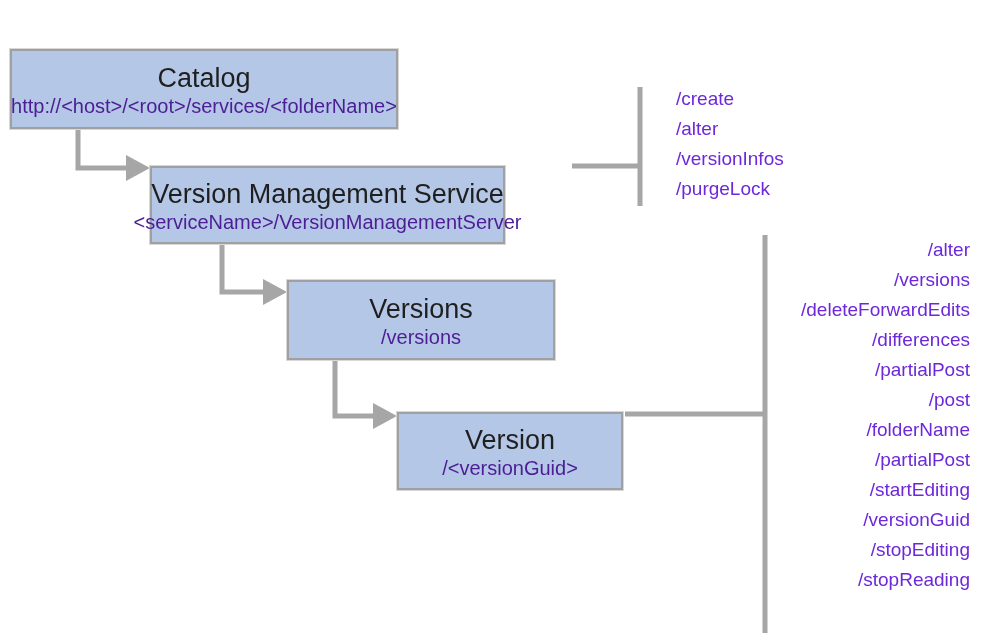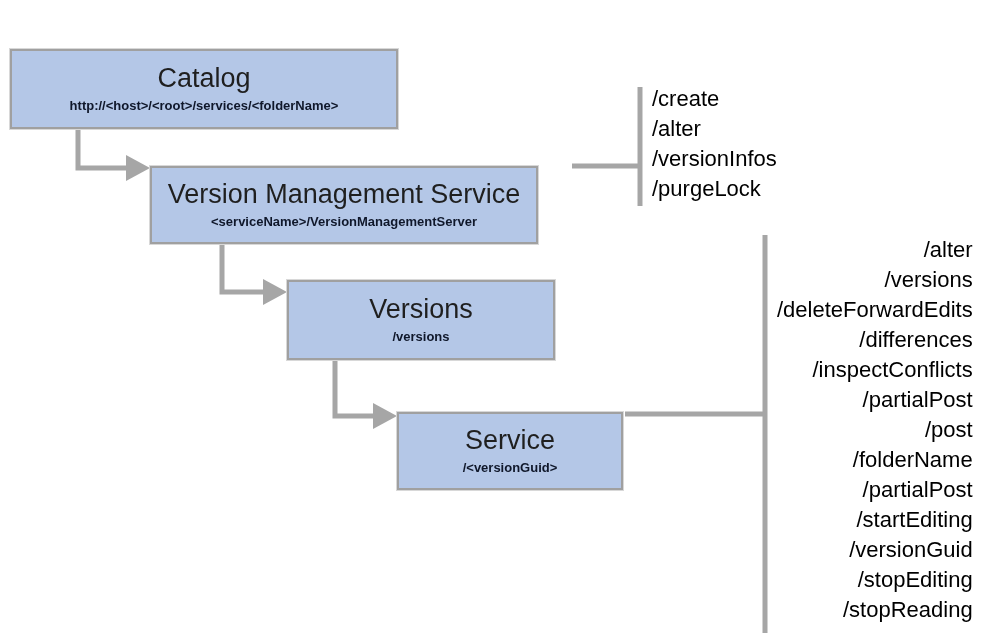--- a/index.html
+++ b/index.html
@@ -37,35 +37,36 @@
     margin-top: 36px;
   }
   .node-title {
     font-size: 27px;
     line-height: 33px;
     color: #1f1f1f;
     font-weight: 400;
     white-space: nowrap;
   }
   .node-subtitle {
-    font-size: 13px;
+    font-size: 20px;
     line-height: 22px;
-    color: #0f172a;
-    font-weight: 700;
+    color: #4c1d95;
+    font-weight: 400;
     white-space: nowrap;
   }
   #node-catalog  { left: 10px;  top: 13px;  width: 388px; height: 80px; }
-  #node-vms      { left: 150px; top: 130px; width: 388px; height: 78px; }
+  #node-vms      { left: 150px; top: 130px; width: 355px; height: 78px; }
   #node-versions { left: 287px; top: 244px; width: 268px; height: 80px; }
   #node-version  { left: 397px; top: 376px; width: 226px; height: 78px; }
 
   .ops {
     position: absolute;
-    color: #000000;
-    font-size: 22px;
+    color: #6d28d9;
+    font-size: 19px;
+    margin-left: 24px;
   }
   .op-item {
     height: 30px;
     line-height: 30px;
     white-space: nowrap;
   }
   #ops-vms     { left: 652px; top: 84px; }
   #ops-version { left: 777px; top: 235px; text-align: right; }
 </style>
 </head>
@@ -110,37 +111,36 @@
     <div class="node-title">Version Management Service</div>
     <div class="node-subtitle">&lt;serviceName&gt;/VersionManagementServer</div>
   </div>
 
   <div class="node" id="node-versions">
     <div class="node-title">Versions</div>
     <div class="node-subtitle">/versions</div>
   </div>
 
   <div class="node" id="node-version">
-    <div class="node-title">Service</div>
+    <div class="node-title">Version</div>
     <div class="node-subtitle">/&lt;versionGuid&gt;</div>
   </div>
 
   <div class="ops" id="ops-vms">
       <div class="op-item">/create</div>
       <div class="op-item">/alter</div>
       <div class="op-item">/versionInfos</div>
       <div class="op-item">/purgeLock</div>
     </div>
 
   <div class="ops" id="ops-version">
       <div class="op-item">/alter</div>
       <div class="op-item">/versions</div>
       <div class="op-item">/deleteForwardEdits</div>
       <div class="op-item">/differences</div>
-      <div class="op-item">/inspectConflicts</div>
       <div class="op-item">/partialPost</div>
       <div class="op-item">/post</div>
       <div class="op-item">/folderName</div>
       <div class="op-item">/partialPost</div>
       <div class="op-item">/startEditing</div>
       <div class="op-item">/versionGuid</div>
       <div class="op-item">/stopEditing</div>
       <div class="op-item">/stopReading</div>
     </div>
 

